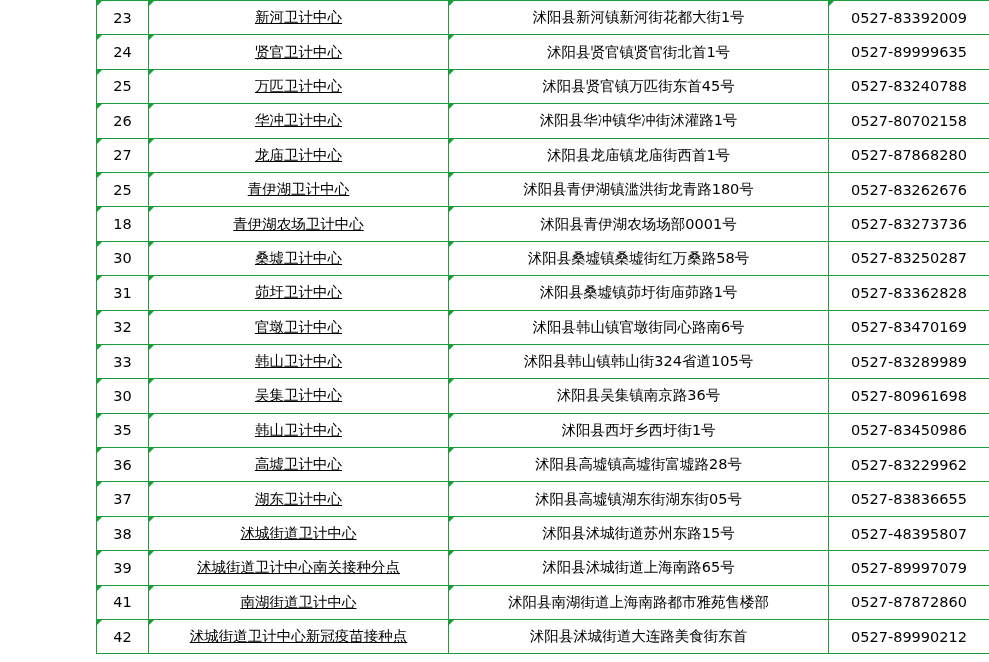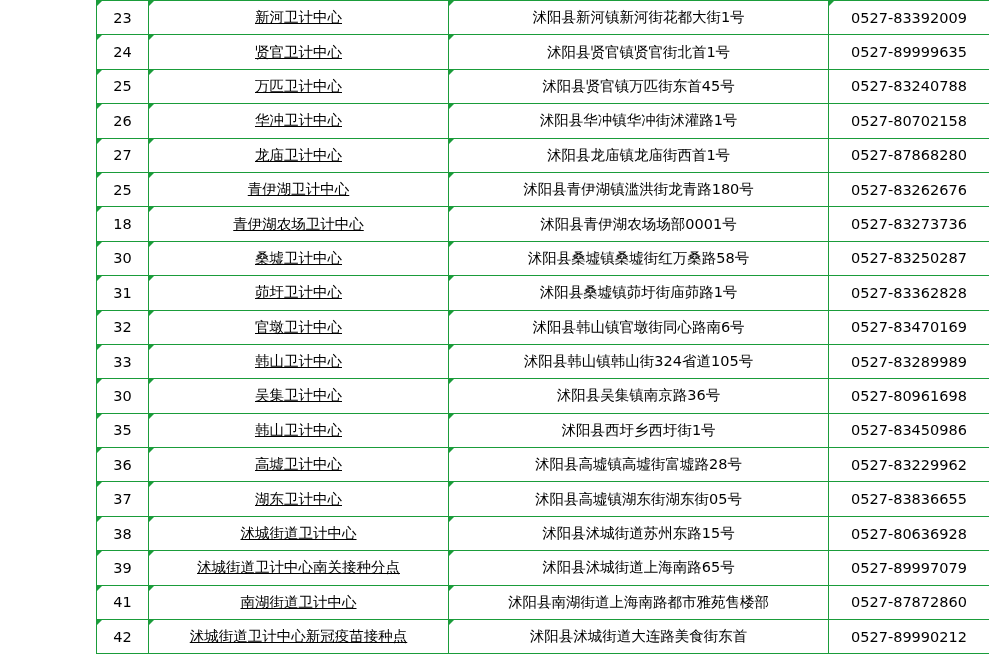--- a/index.html
+++ b/index.html
@@ -170,21 +170,21 @@
       <tr>
         <td class="num mark">37</td>
         <td class="name mark">湖东卫计中心</td>
         <td class="addr mark">沭阳县高墟镇湖东街湖东街05号</td>
         <td class="phone">0527-83836655</td>
       </tr>
       <tr>
         <td class="num mark">38</td>
         <td class="name mark">沭城街道卫计中心</td>
         <td class="addr mark">沭阳县沭城街道苏州东路15号</td>
-        <td class="phone">0527-80636928</td>
+        <td class="phone">0527-48395807</td>
       </tr>
       <tr>
         <td class="num mark">39</td>
         <td class="name mark">沭城街道卫计中心南关接种分点</td>
         <td class="addr mark">沭阳县沭城街道上海南路65号</td>
         <td class="phone">0527-89997079</td>
       </tr>
       <tr>
         <td class="num mark">41</td>
         <td class="name mark">南湖街道卫计中心</td>

